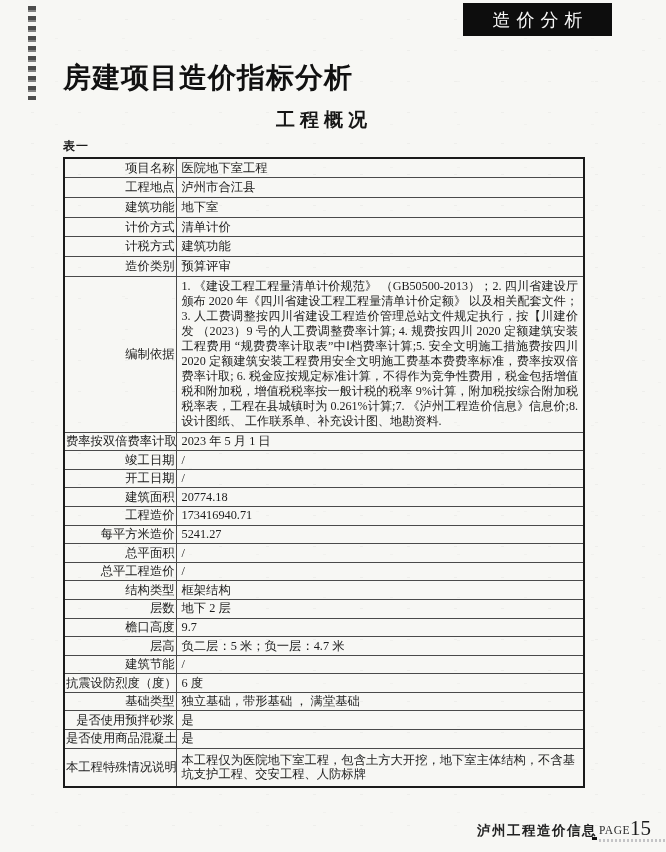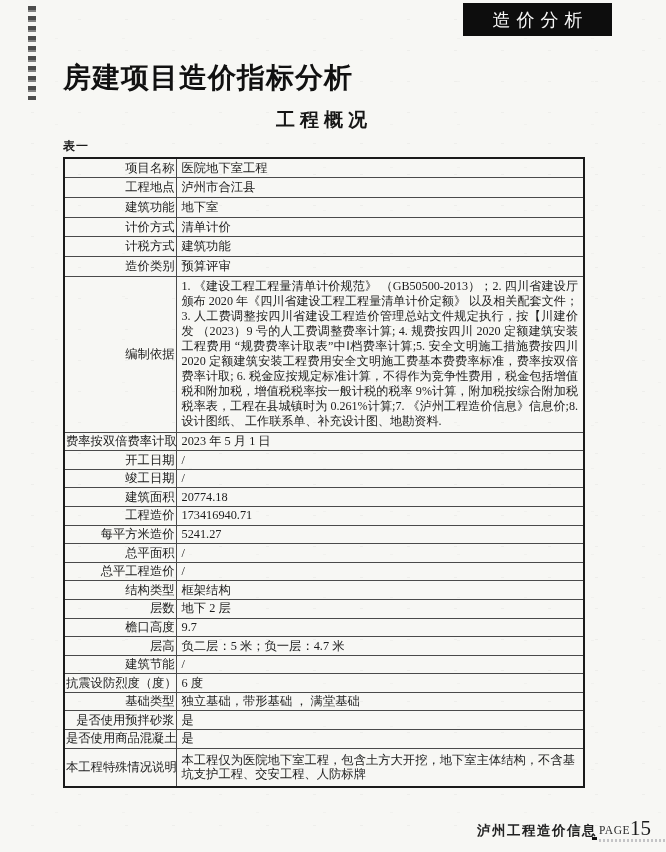--- a/index.html
+++ b/index.html
@@ -128,25 +128,25 @@
       </tr>
       <tr class="r-basis">
         <td class="lbl">编制依据</td>
         <td class="val basis">1. 《建设工程工程量清单计价规范》 （GB50500-2013）；2. 四川省建设厅颁布 2020 年《四川省建设工程工程量清单计价定额》 以及相关配套文件；3. 人工费调整按四川省建设工程造价管理总站文件规定执行，按【川建价发 （2023）9 号的人工费调整费率计算; 4. 规费按四川 2020 定额建筑安装工程费用 “规费费率计取表”中Ⅰ档费率计算;5. 安全文明施工措施费按四川 2020 定额建筑安装工程费用安全文明施工费基本费费率标准，费率按双倍费率计取; 6. 税金应按规定标准计算，不得作为竞争性费用，税金包括增值税和附加税，增值税税率按一般计税的税率 9%计算，附加税按综合附加税税率表，工程在县城镇时为 0.261%计算;7. 《泸州工程造价信息》信息价;8. 设计图纸、 工作联系单、补充设计图、地勘资料.</td>
       </tr>
       <tr class="r-b">
         <td class="lbl">费率按双倍费率计取</td>
         <td class="val">2023 年 5 月 1 日</td>
       </tr>
       <tr class="r-b">
+        <td class="lbl">竣工日期</td>
+        <td class="val">/</td>
+      </tr>
+      <tr class="r-b">
         <td class="lbl">开工日期</td>
-        <td class="val">/</td>
-      </tr>
-      <tr class="r-b">
-        <td class="lbl">竣工日期</td>
         <td class="val">/</td>
       </tr>
       <tr class="r-b">
         <td class="lbl">建筑面积</td>
         <td class="val">20774.18</td>
       </tr>
       <tr class="r-b">
         <td class="lbl">工程造价</td>
         <td class="val">173416940.71</td>
       </tr>

